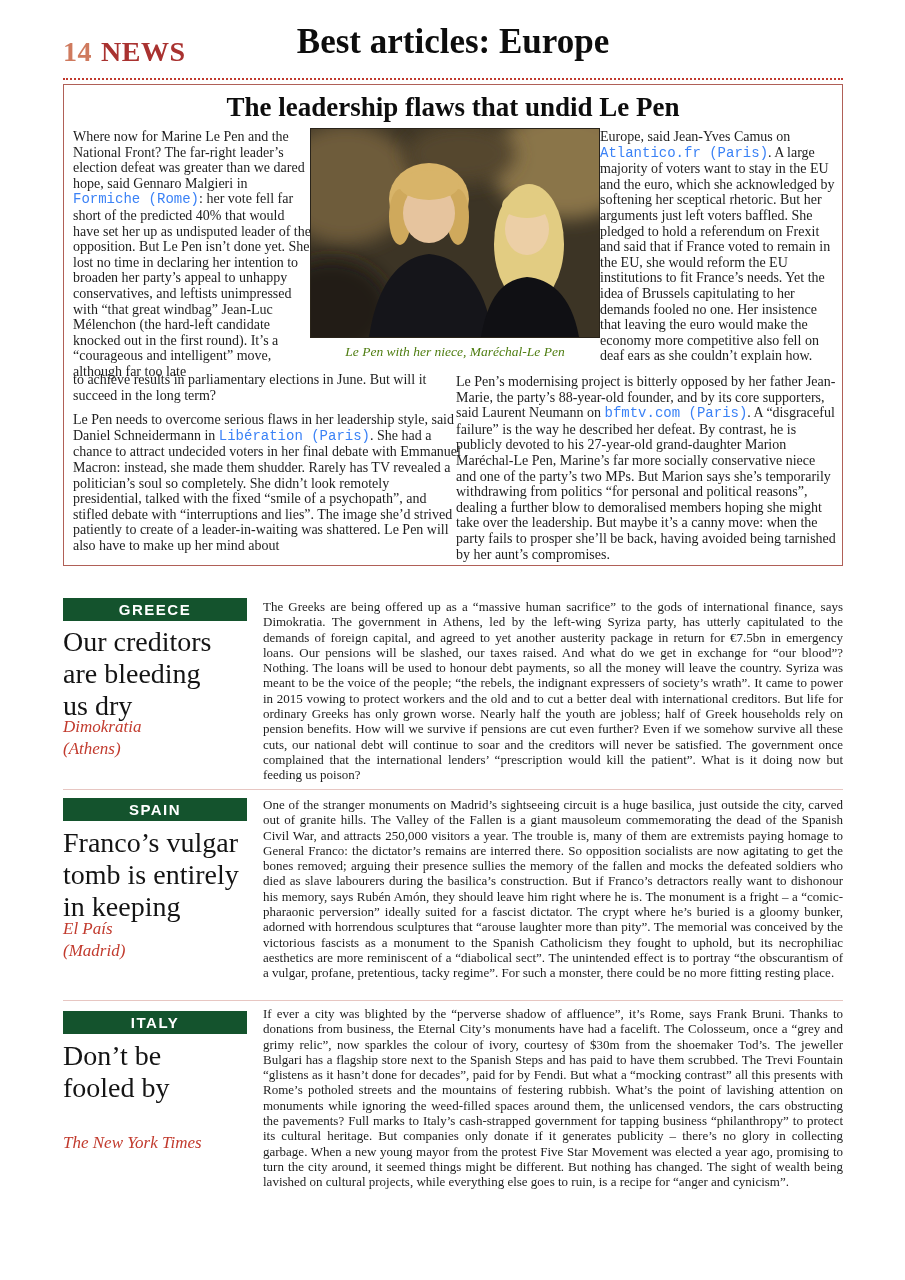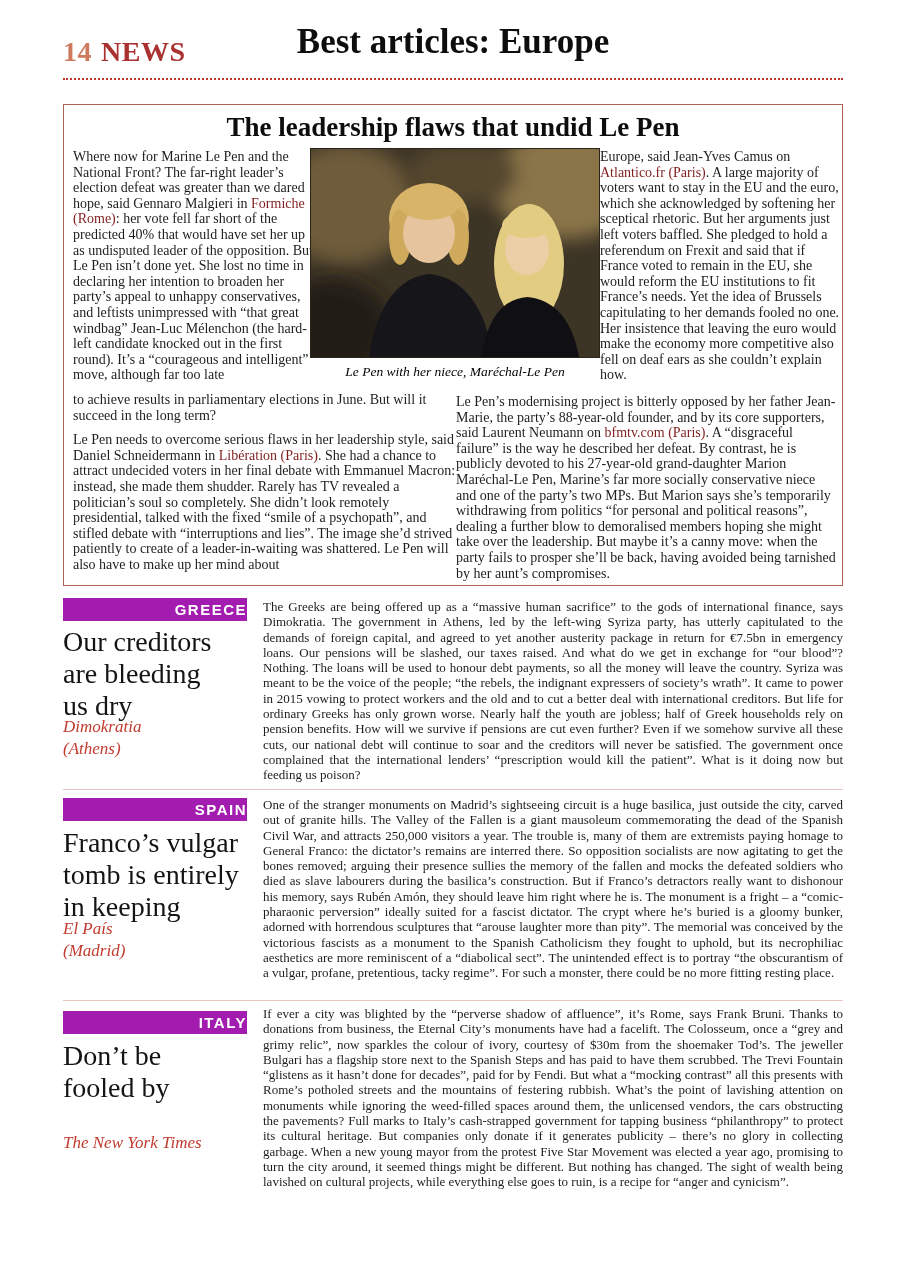--- a/index.html
+++ b/index.html
@@ -10,40 +10,40 @@
   }
   
   .hdr-left { position:absolute; left:63px; top:36px; font-size:28px; font-weight:bold; letter-spacing:.5px; }
   .hdr-num  { color:#cf7a5e; }
   .hdr-news { color:#a93230; margin-left:9px; }
   .hdr-title{ position:absolute; left:63px; top:22px; width:780px; text-align:center;
               font-size:35px; font-weight:bold; color:#0d0d0d; }
   .dotted-rule { position:absolute; left:63px; top:78px; width:780px; height:0;
                  border-top:2px dotted #c1392e; }
   
-  .lead { position:absolute; left:63px; top:104px; width:780px; height:482px;
+  .lead { position:absolute; left:63px; top:84px; width:780px; height:482px;
           border:1.5px solid #b06057; background:#fff; }
   .lead-title { position:absolute; left:0; top:7px; width:100%; text-align:center;
                 font-size:27px; font-weight:bold; color:#0d0d0d; }
   .lead-text { font-size:14px; line-height:15.6px; color:#1d1d1d; }
   .lt { position:absolute; left:9px;  top:44px;  width:240px; }
   .rt { position:absolute; left:536px; top:44px; width:240px; }
   .lb { position:absolute; left:9px;  top:287px; width:388px; }
   .rb { position:absolute; left:392px; top:289px; width:382px; }
   .lb .para1 { margin-bottom:9px; }
-  .seg-red { color:#7f1d1d; }
+  .seg-red { color:#3b82f6;font-family:Liberation Mono, monospace; }
   .photo { position:absolute; left:247px; top:44px; width:288px; height:208px;
            background:#3c3425; outline:1px solid #2a241a; }
   .photo svg { display:block; width:100%; height:100%; }
   .caption { position:absolute; left:227px; top:259px; width:328px; text-align:center;
-             font-style:italic; font-size:13.5px; color:#000000; }
+             font-style:italic; font-size:13.5px; color:#4d7c0f; }
   
-  .tag { position:absolute; left:63px; width:184px; height:23px; background:#a21caf;
+  .tag { position:absolute; left:63px; width:184px; height:23px; background:#14532d;
          color:#ffffff; font-family:"Liberation Sans", sans-serif; font-weight:bold;
-         font-size:15px; letter-spacing:1.5px; text-align:right; line-height:23px; }
+         font-size:15px; letter-spacing:1.5px; text-align:center; line-height:23px; }
   .headline { position:absolute; left:63px; width:205px; font-size:28px; line-height:32px;
               color:#141414; font-weight:normal; }
   .source { position:absolute; left:63px; width:190px; font-style:italic; font-size:17px;
             line-height:22px; color:#c23b2e; }
   .body-col { position:absolute; left:263px; width:580px; font-size:13px; line-height:15.3px;
               text-align:justify; color:#1d1d1d; }
   .divider { position:absolute; left:63px; width:780px; height:0; border-top:1px solid #e7c6c2; }
   
   .footer { position:absolute; left:63px; top:1239px; font-size:12.5px; color:#222;
             letter-spacing:.3px; }

